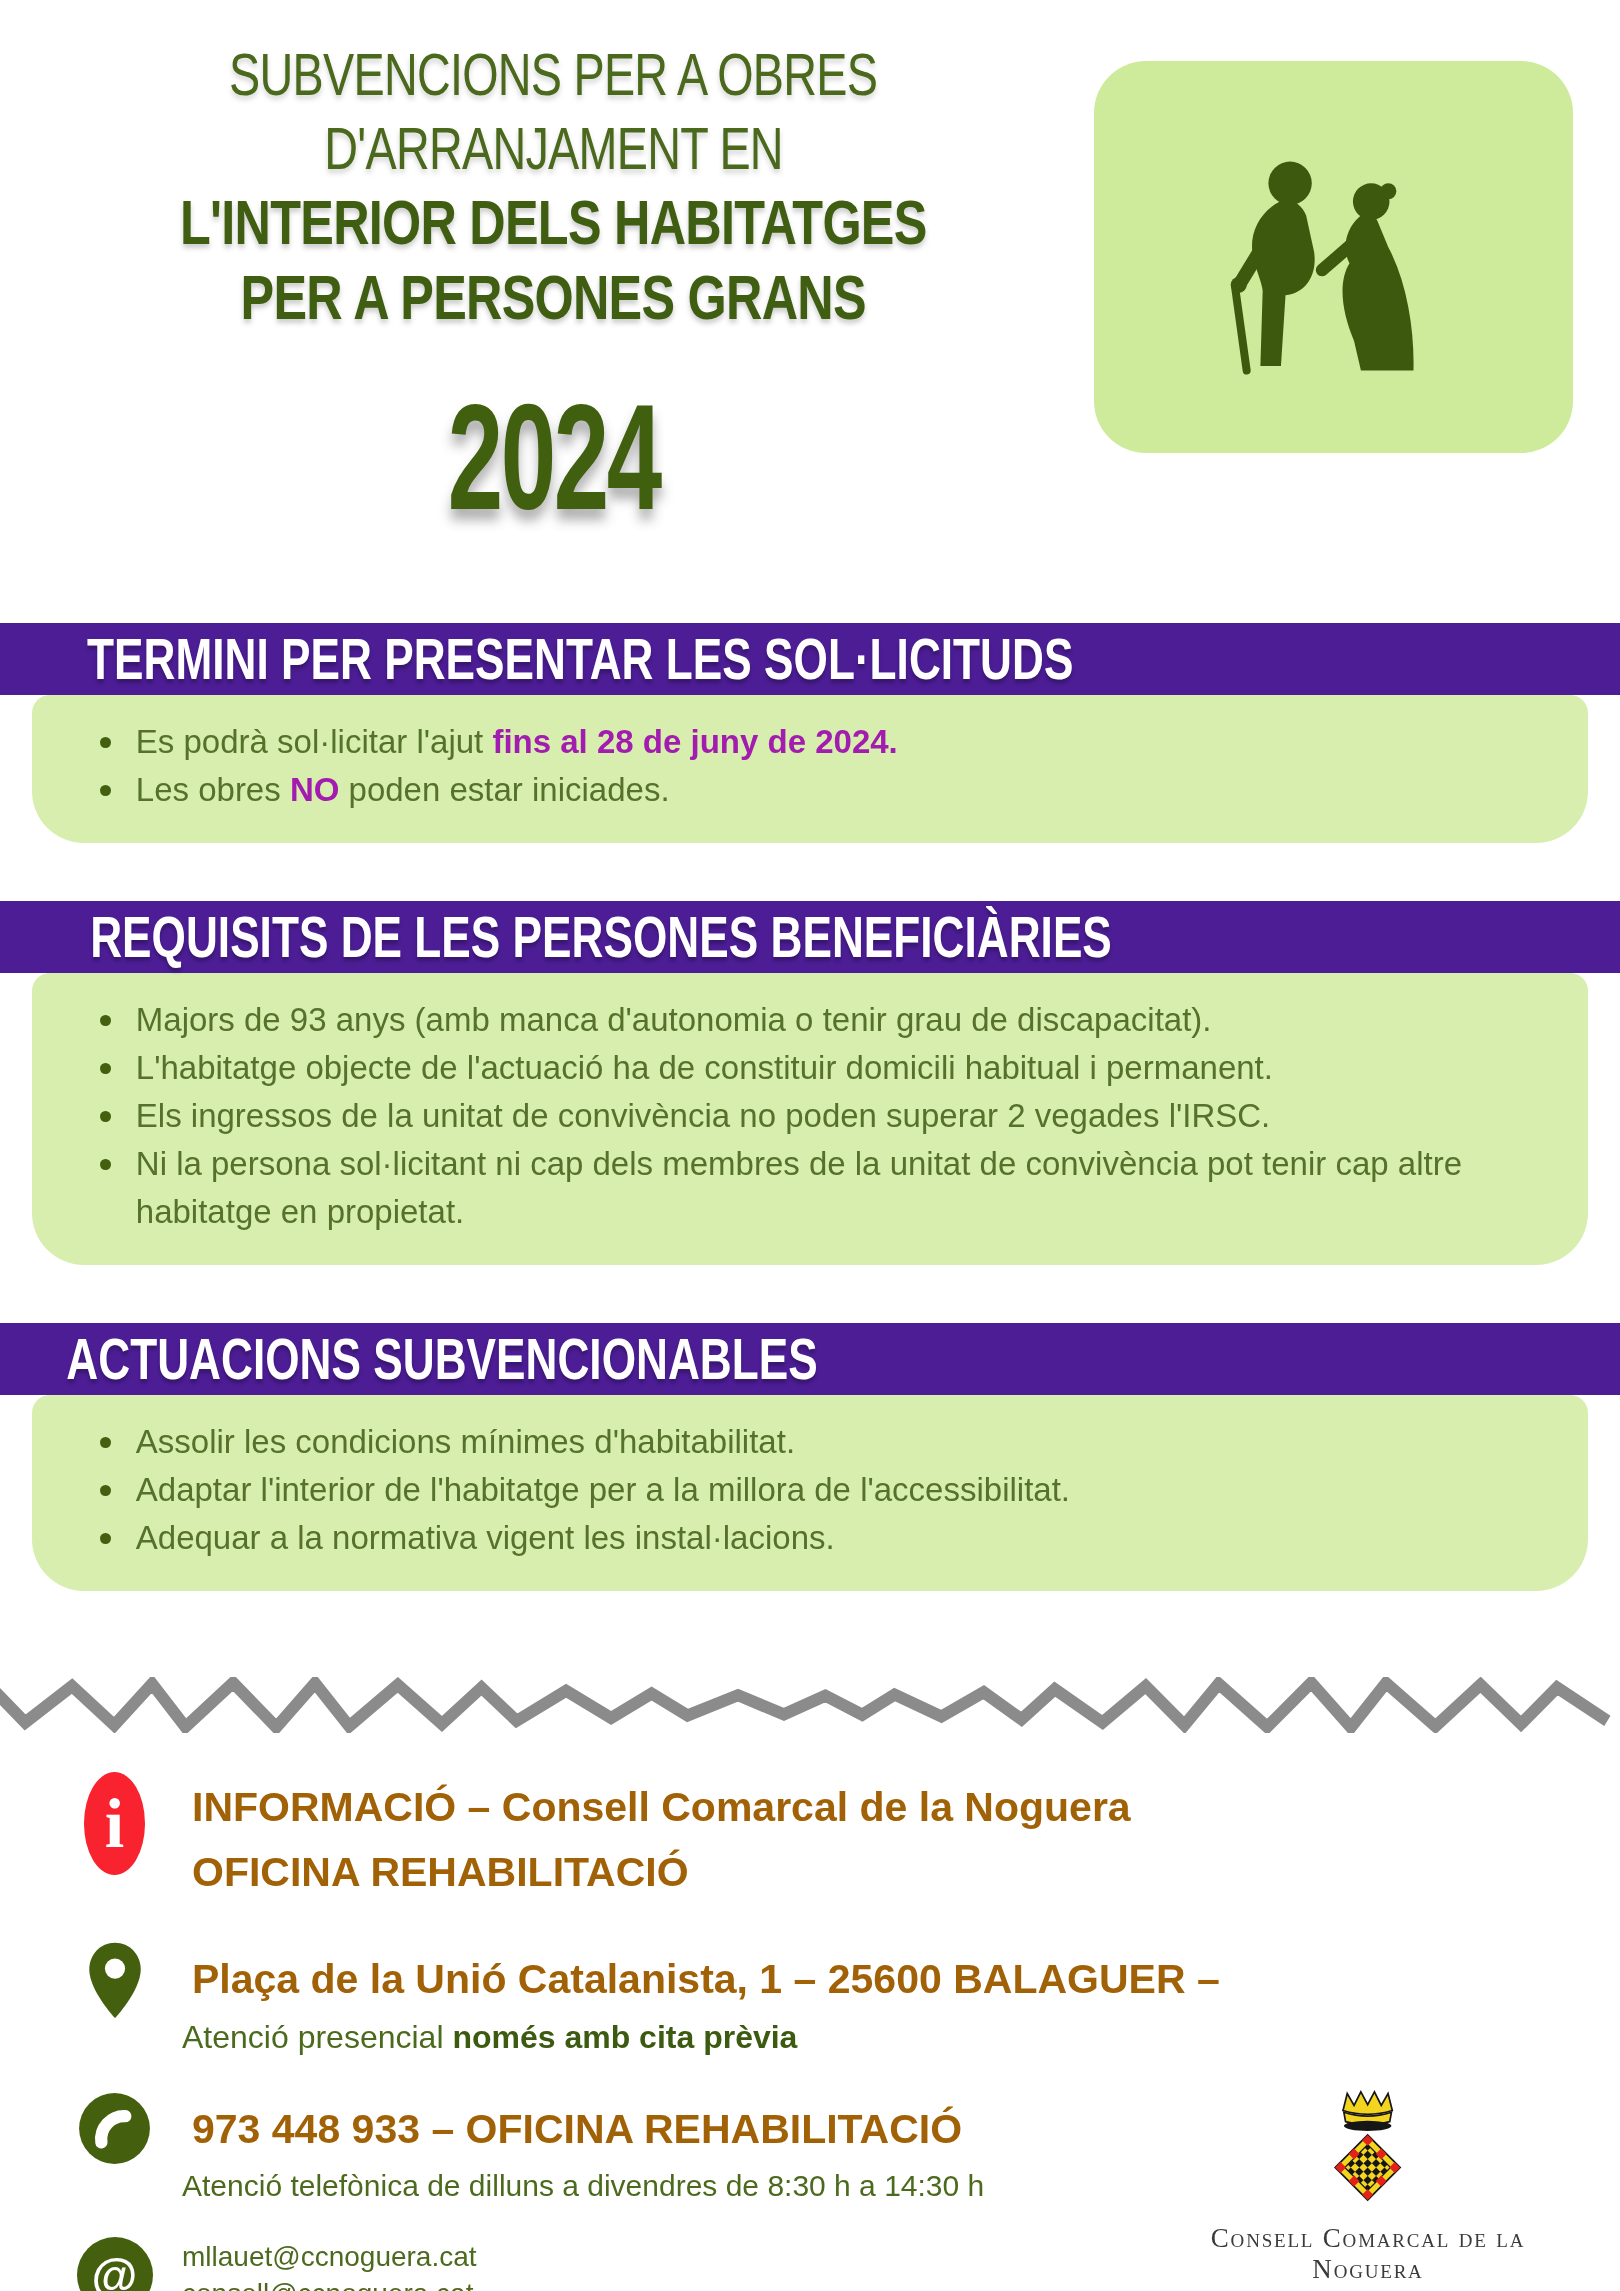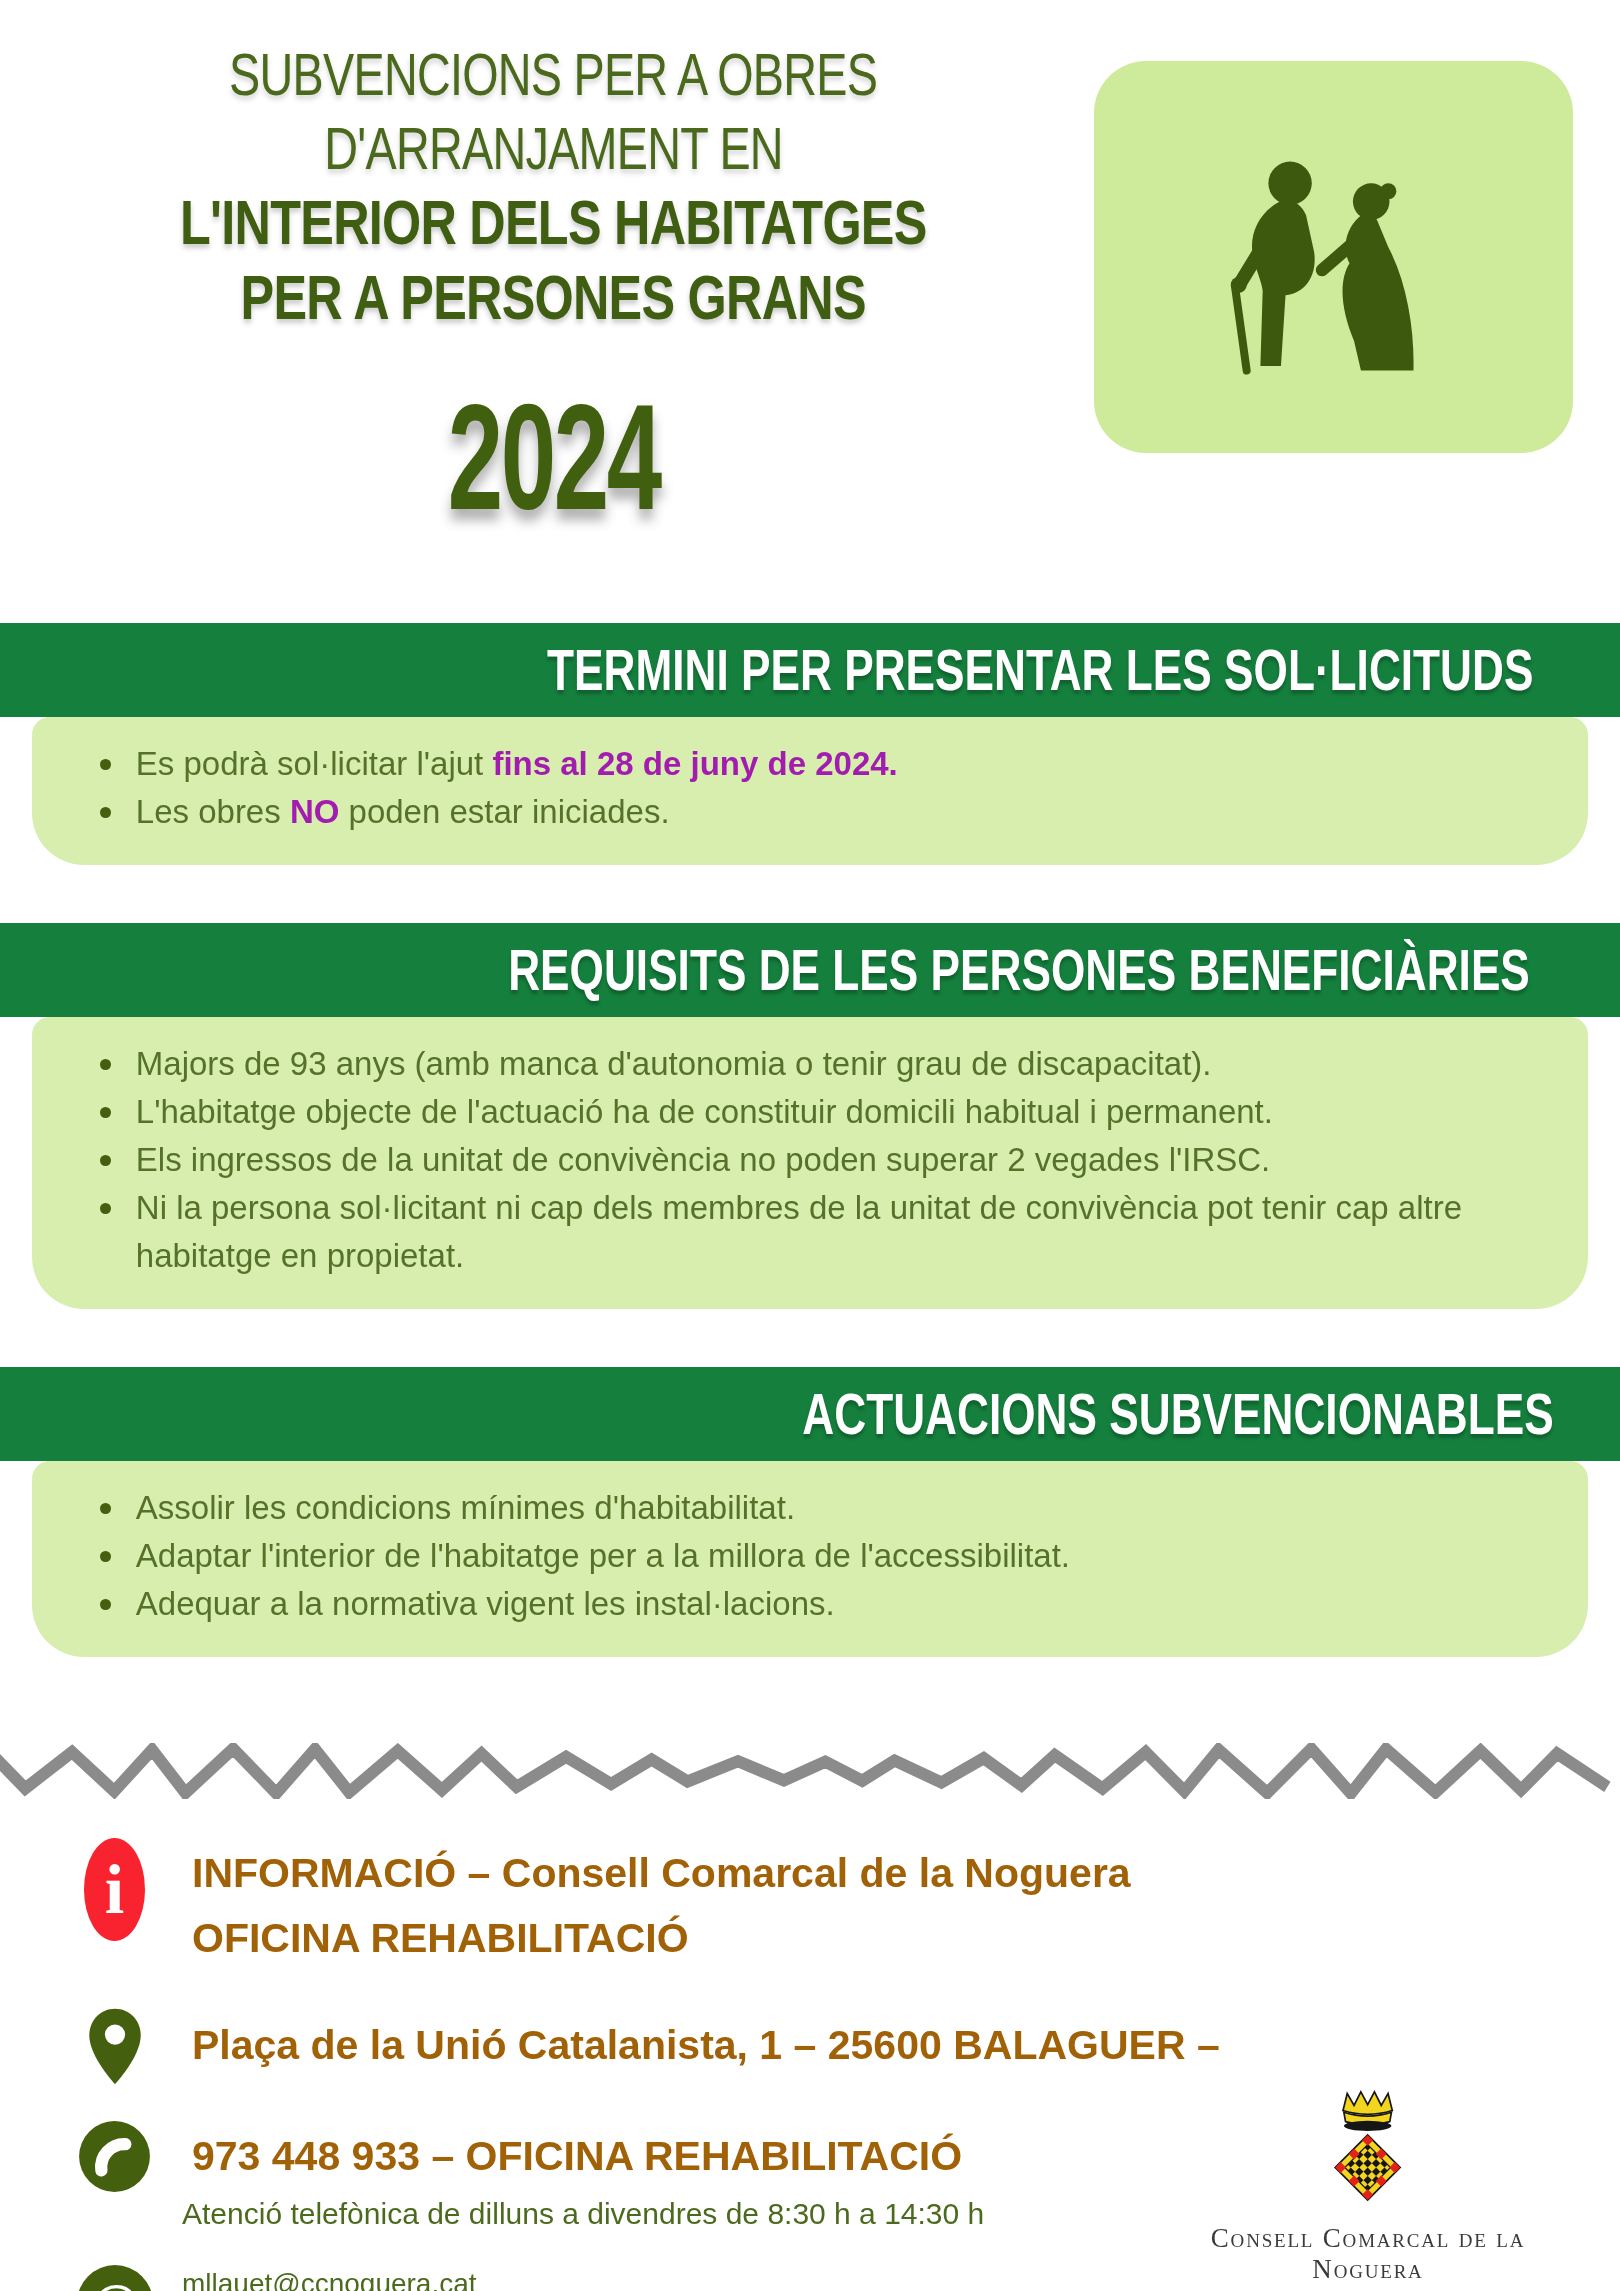--- a/index.html
+++ b/index.html
@@ -26,22 +26,22 @@
     text-shadow:0 10.8px 14.4px rgba(80,80,80,.45);
   }
   .icon-card{
     position:absolute;top:61px;left:1094px;width:479px;height:392px;
     background:#cdeb9a;border-radius:52px;
     display:flex;align-items:center;justify-content:center;
   }
   .icon-card svg{width:297px;height:241px;}
   
   .banner{
-    width:1620px;height:94px;background:#15803d;
-    display:flex;align-items:center;justify-content:flex-end;
+    width:1620px;height:72px;background:#4c1d95;
+    display:flex;align-items:center;justify-content:flex-start;
   }
   .banner span{
     color:#ffffff;font-size:52px;font-weight:700;letter-spacing:0;
     display:inline-block;transform:scale(.85,1.12);
     text-shadow:0 3.6px 3.6px rgba(0,0,0,.25);
   }
   .banner.first{margin-top:79px;}
   .banner.gap{margin-top:58px;}
   .box{
     margin:0 32px;background:#d7eeae;
@@ -198,20 +198,21 @@
 
     <div class="info-row">
       <div class="ficon">
         <svg width="56" height="79" viewBox="0 0 60 86" aria-hidden="true">
           <path d="M30 2 C14 2 2 15 2 31 C2 54 30 84 30 84 C30 84 58 54 58 31 C58 15 46 2 30 2 Z" fill="#44600f"></path>
           <circle cx="30" cy="30" r="11" fill="#ffffff"></circle>
         </svg>
       </div>
       <div class="ftext">
         <p class="fl1">Plaça de la Unió Catalanista, 1 – 25600 BALAGUER –</p>
+        <p class="fl2"><span>Atenció presencial </span><b>només amb cita prèvia</b></p>
       </div>
     </div>
 
     <div class="info-row">
       <div class="ficon">
         <svg width="77" height="77" viewBox="0 0 100 100" aria-hidden="true">
           <circle cx="50" cy="50" r="46" fill="#44600f"></circle>
           <path d="M33 68 A30 30 0 0 1 64 34" stroke="#ffffff" stroke-width="16" fill="none" stroke-linecap="round"></path>
         </svg>
       </div>

